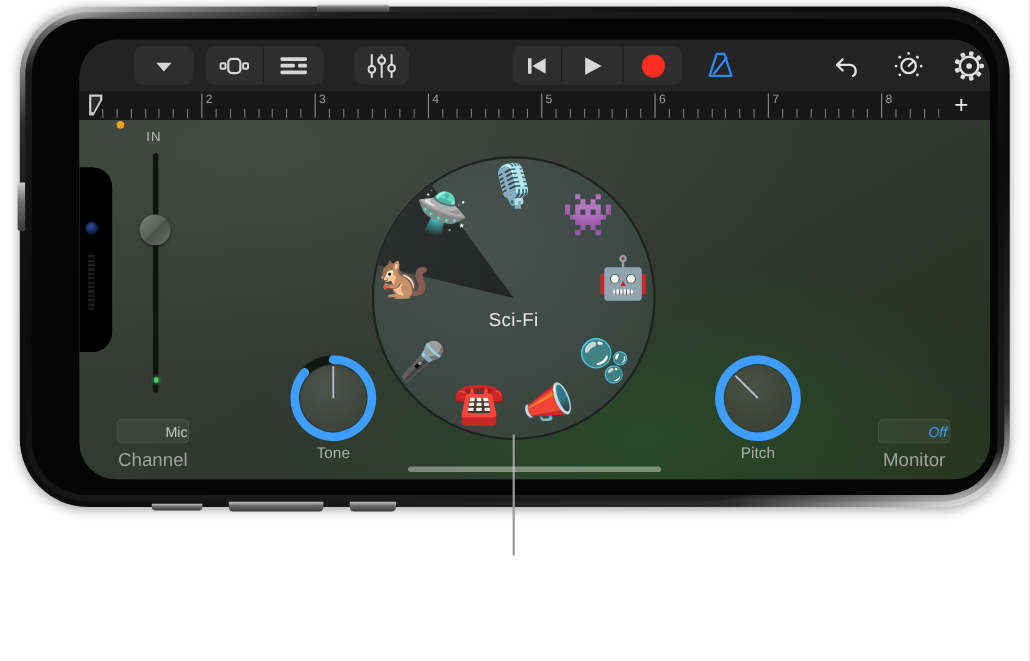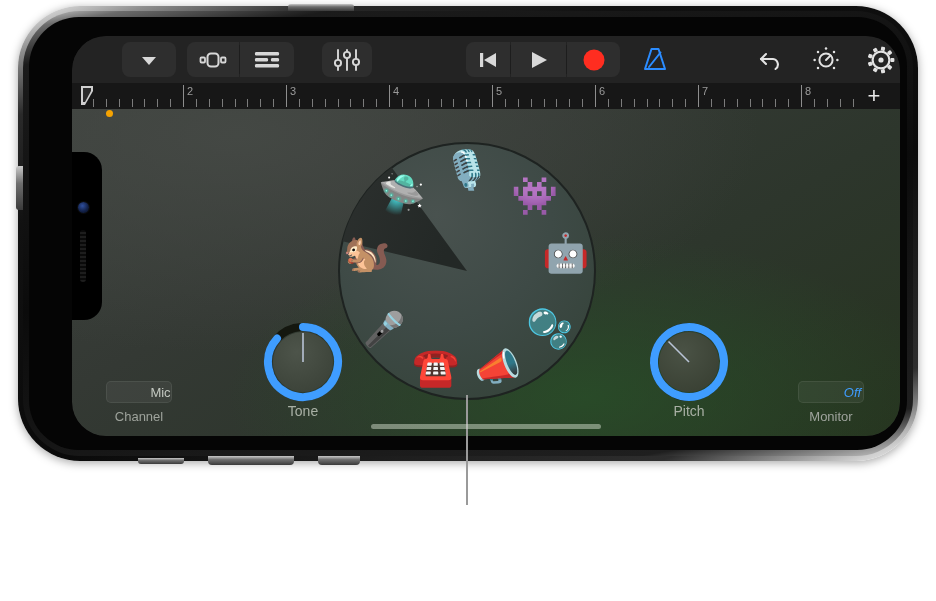--- a/index.html
+++ b/index.html
@@ -156,21 +156,21 @@
     background: linear-gradient(135deg,#7d817d 0%,#5d615d 48%,#4b4f4b 52%,#6e726e 100%);
     box-shadow: 0 1px 3px rgba(0,0,0,.55);
   }
   .pill {
     position:absolute; width: 66px; height: 22px;
     background: rgba(255,255,255,.055); border: 1px solid rgba(255,255,255,.07);
     border-radius: 5px; display:flex; align-items:center; justify-content:center;
     font-size: 13px;
     padding-left: 43px;
   }
-  .sub-label { position:absolute; width: 100px; text-align:center; font-size: 13px; color:#9ea39c; }
+  .sub-label { position:absolute; width: 100px; text-align:center; font-size: 17px; color:#9ea39c; }
 
   .home-bar {
     position:absolute; left: 50%; margin-left: -115px; bottom: 7px;
     width: 230px; height: 5px; border-radius: 3px;
     background: rgba(215,225,210,.48); z-index: 30;
   }
 
   
   .leader {
     position:absolute; left: 466px; top: 395px; width: 2px; height: 110px;
@@ -210,20 +210,21 @@
                 <linearGradient id="selFill" x1="0" y1="0" x2="0.4" y2="1">
                   <stop offset="0%" stop-color="#2c302e"></stop>
                   <stop offset="100%" stop-color="#232826"></stop>
                 </linearGradient>
               </defs>
               <circle cx="130" cy="130" r="128" fill="url(#wheelFill)" stroke="#1e2321" stroke-width="2"></circle>
 
               <path d="M130,130 L46.8,32.7 A128,128 0 0 1 130,2 Z" transform="rotate(-36 130 130)" fill="url(#selFill)"></path>
             </svg>
 
+            <div class="wheel-name">Sci-Fi</div>
 
             <div class="preset" style="left: 130px; top: 29px;">
                 <span>🎙️</span>
               </div>
             <div class="preset" style="left: 65.0785px; top: 52.6295px;">
                 <span>🛸</span>
               </div>
             <div class="preset" style="left: 30.5344px; top: 112.462px;">
                 <span>🐿️</span>
               </div>
@@ -240,20 +241,26 @@
                 <span>🫧</span>
               </div>
             <div class="preset" style="left: 229.466px; top: 112.462px;">
                 <span>🤖</span>
               </div>
             <div class="preset" style="left: 197.582px; top: 54.9424px;">
                 <span>👾</span>
               </div>
           </div>
 
+          <div class="fader" style="left: 30px; top: 8px; height: 260px;">
+            <div class="fader-cap">IN</div>
+            <div class="fader-track"></div>
+            <div class="fader-led" id="in-led" style="background: rgb(63, 207, 94); top: 226px;"></div>
+            <div class="fader-thumb" id="in-thumb" style="left: 39px; top: 77.76px;"></div>
+          </div>
           <div class="pill" style="left: 34px; top: 272px;">
             <span style="color:#c3c8c1;">Mic</span>
           </div>
           <div class="sub-label" style="left: 17px; top: 300px;">Channel</div>
 
           <div class="pill" style="left: 726px; top: 272px;">
             <span id="out-btn-label" style="color: rgb(63, 157, 255); font-style: italic;">Off</span>
           </div>
           <div class="sub-label" style="left: 709px; top: 300px;">Monitor</div>
 

